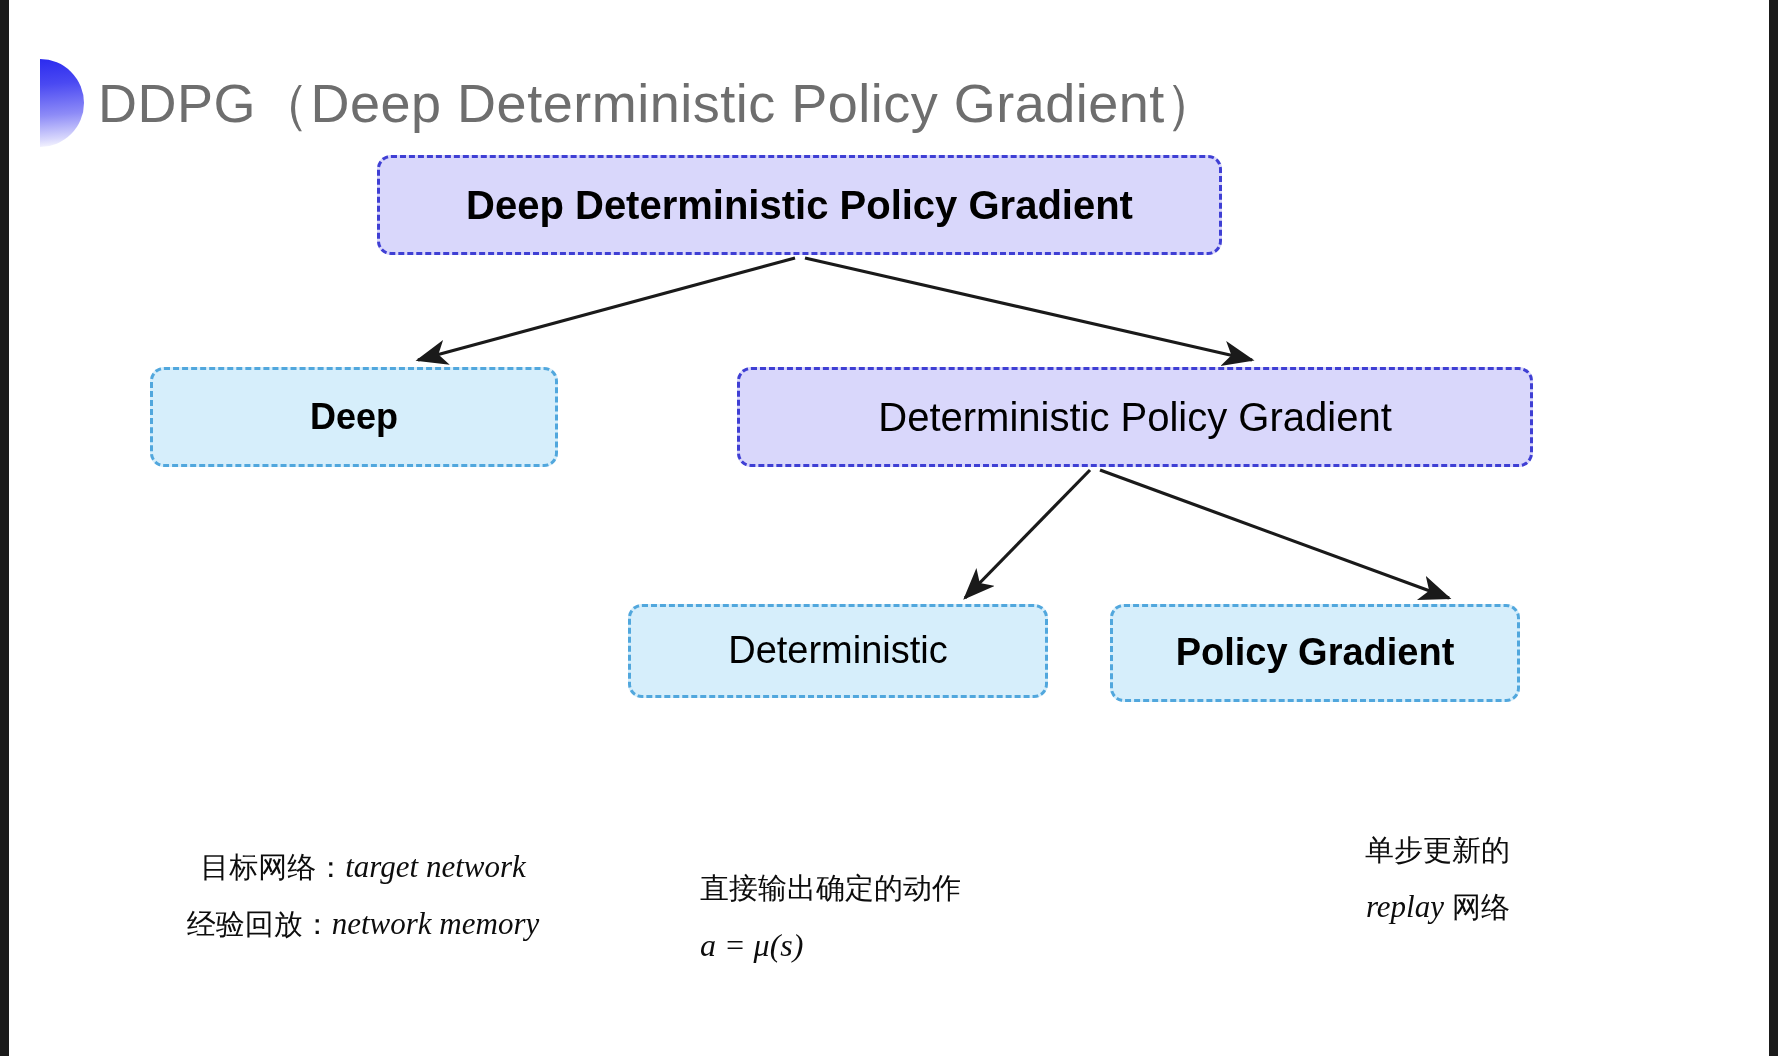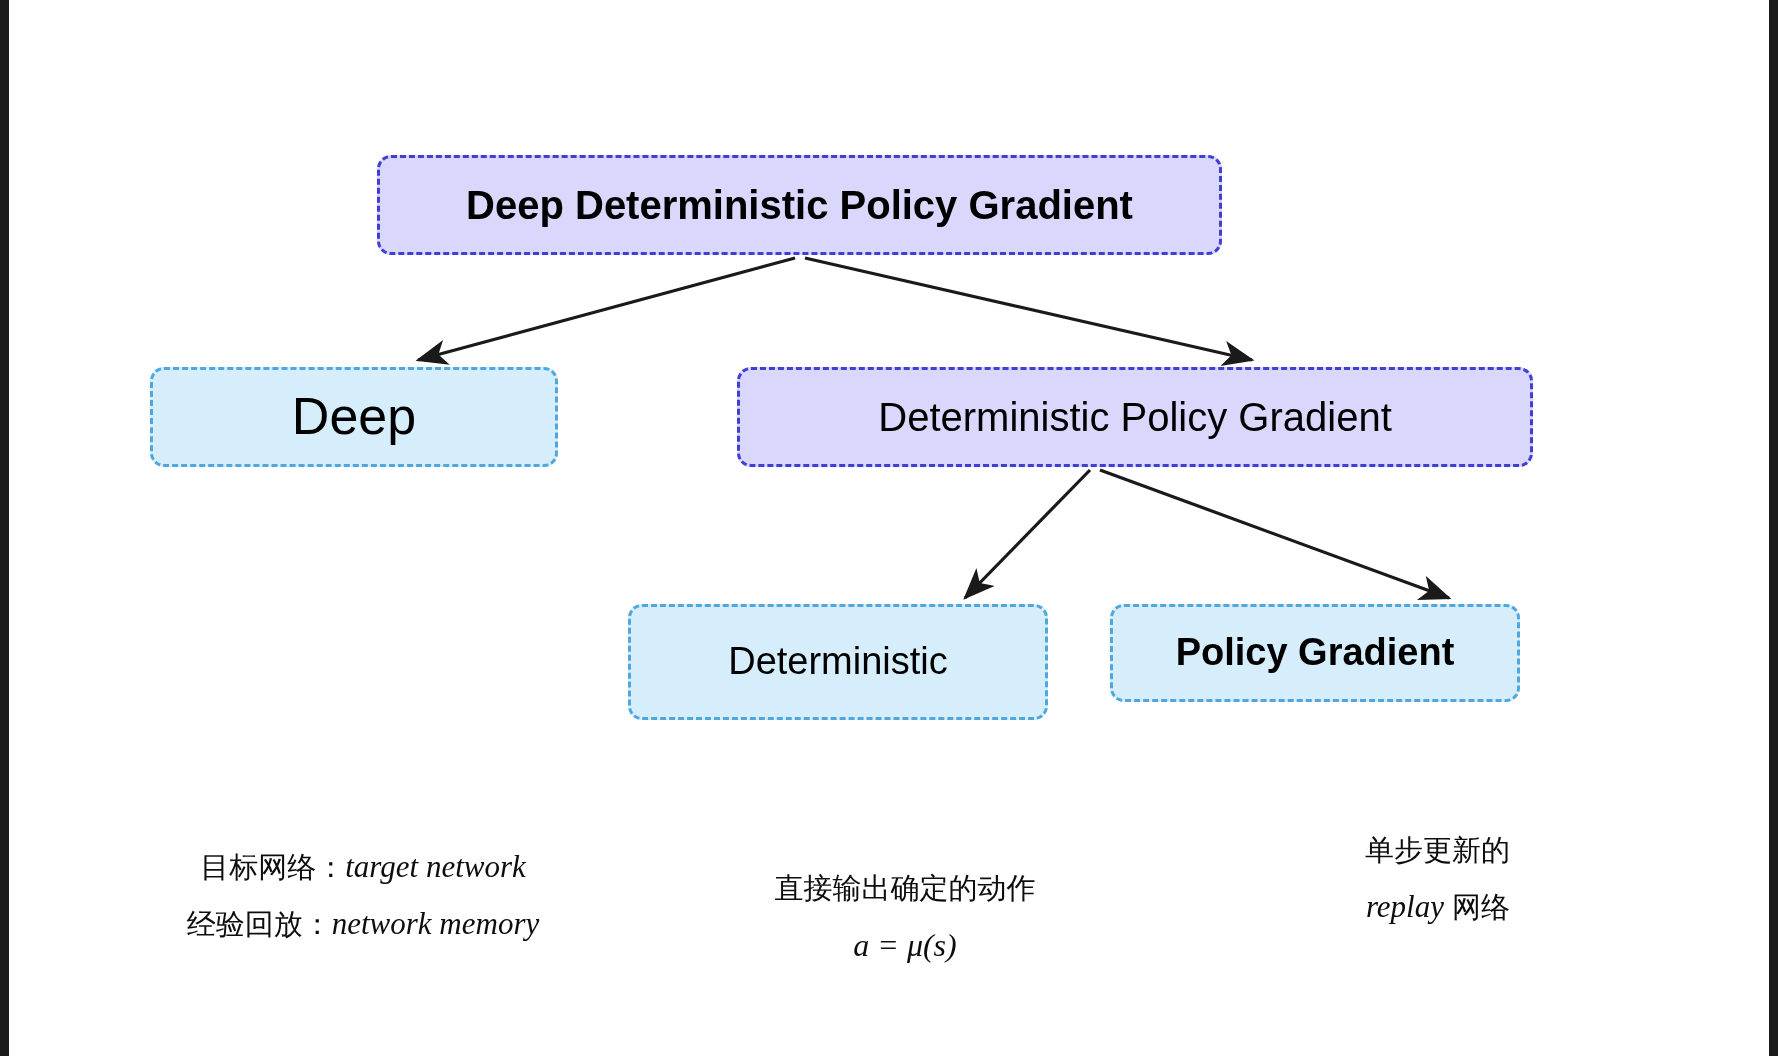--- a/index.html
+++ b/index.html
@@ -74,26 +74,26 @@
     background: #d6eefb;
     border: 3px dashed #51a7dd;
   }
   .node-label { font-weight: 700; }
 
   
   #node-root      { left: 377px;  top: 155px; width: 845px;  height: 100px; }
   #node-root .node-label      { font-size: 40px; }
 
   #node-deep      { left: 150px;  top: 367px; width: 408px;  height: 100px; }
-  #node-deep .node-label      { font-size: 52px; font-weight: 400; }
+  #node-deep .node-label      { font-size: 36px; font-weight: 700; }
 
   #node-dpg       { left: 737px;  top: 367px; width: 796px;  height: 100px; }
   #node-dpg .node-label       { font-size: 40px; font-weight: 400; }
 
-  #node-det       { left: 628px;  top: 604px; width: 420px;  height: 116px; }
+  #node-det       { left: 628px;  top: 604px; width: 420px;  height: 94px; }
   #node-det .node-label       { font-size: 38px; font-weight: 400; }
 
   #node-pg        { left: 1110px; top: 604px; width: 410px;  height: 98px; }
   #node-pg .node-label        { font-size: 38px; font-weight: 700; }
 
   
   #arrows {
     position: absolute;
     left: 0; top: 0;
     width: 1778px;
@@ -108,36 +108,40 @@
     font-size: 29px;
     line-height: 1.85;
     white-space: nowrap;
   }
   .caption .serif-it {
     font-family: "Liberation Serif", "DejaVu Serif", serif;
     font-style: italic;
     font-size: 31px;
   }
   #caption-deep      { left: 128px;  top: 838px; text-align: center; width: 470px; }
-  #caption-det       { left: 700px;  top: 862px; text-align: center; width: 410px; }
+  #caption-det       { left: 700px;  top: 862px; text-align: left; width: 410px; }
   #caption-pg        { left: 1130px; top: 824px; text-align: right; width: 380px; }
   .caption .math {
     font-family: "Liberation Serif", "DejaVu Serif", serif;
     font-style: italic;
     font-size: 32px;
   }
 </style>
 </head>
 <body>
 
 <div id="slide">
 
   <div class="edge-strip left"></div>
   <div class="edge-strip right"></div>
 
+  <div id="title-row">
+    <div id="title-bullet"></div>
+    <div id="title-text">DDPG（Deep Deterministic Policy Gradient）</div>
+  </div>
 
   <svg id="arrows" viewBox="0 0 1778 1056">
     <defs>
       <marker id="ah" markerWidth="12" markerHeight="12" refX="9.2" refY="4" orient="auto" markerUnits="strokeWidth">
         <path d="M0,0 L10,4 L0,8 L2.6,4 z" fill="#1a1a1a"></path>
       </marker>
     </defs>
 
     <line x1="795" y1="258" x2="418" y2="360" stroke="#1a1a1a" stroke-width="3.2" marker-end="url(#ah)"></line>
 

